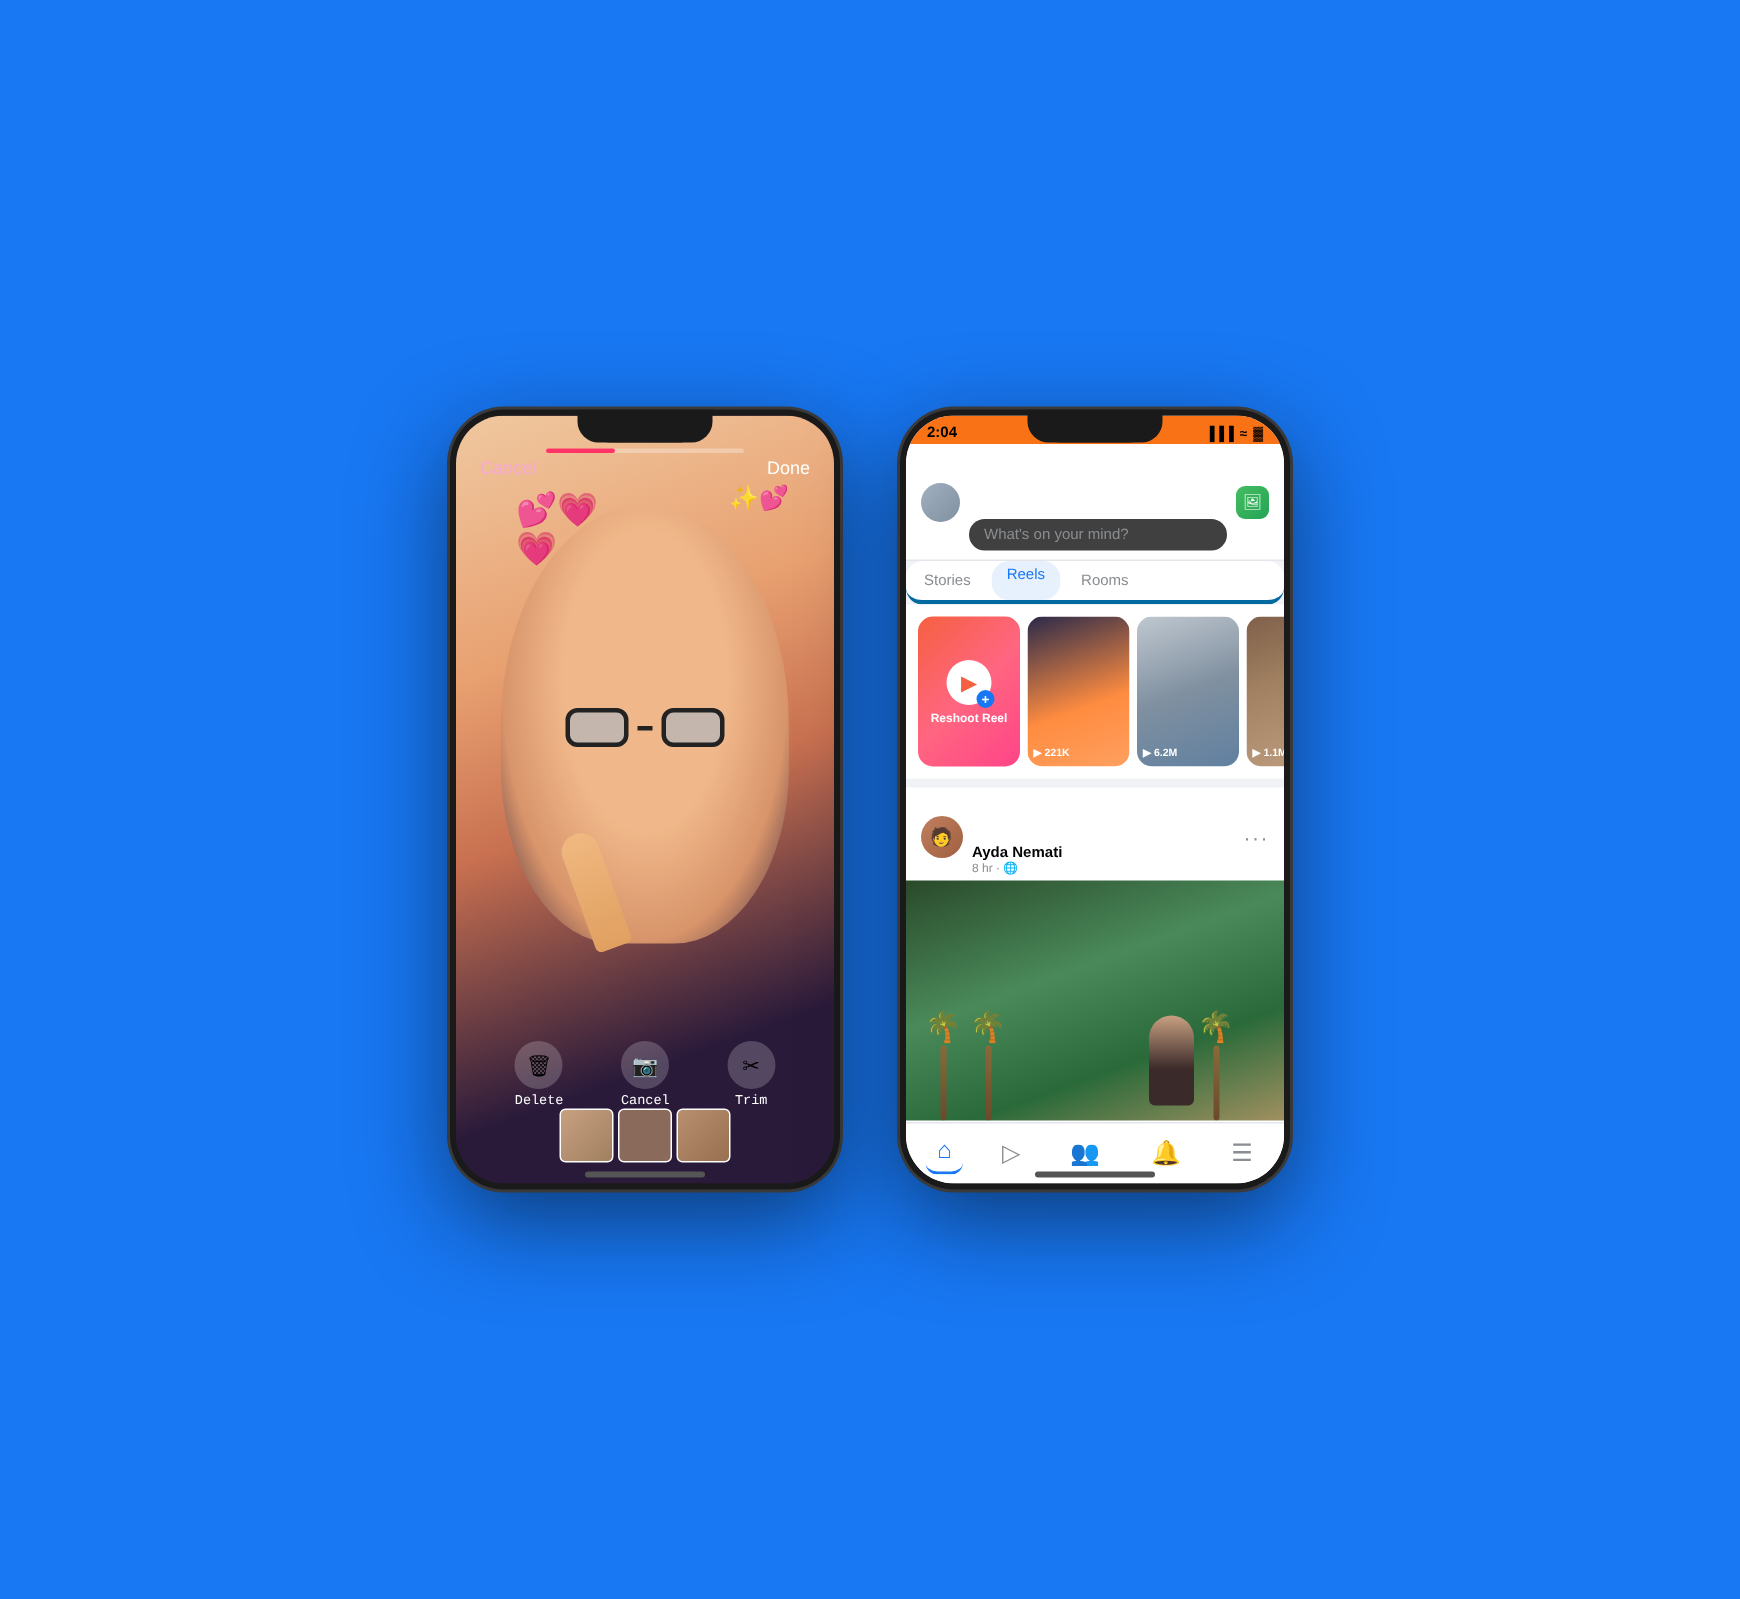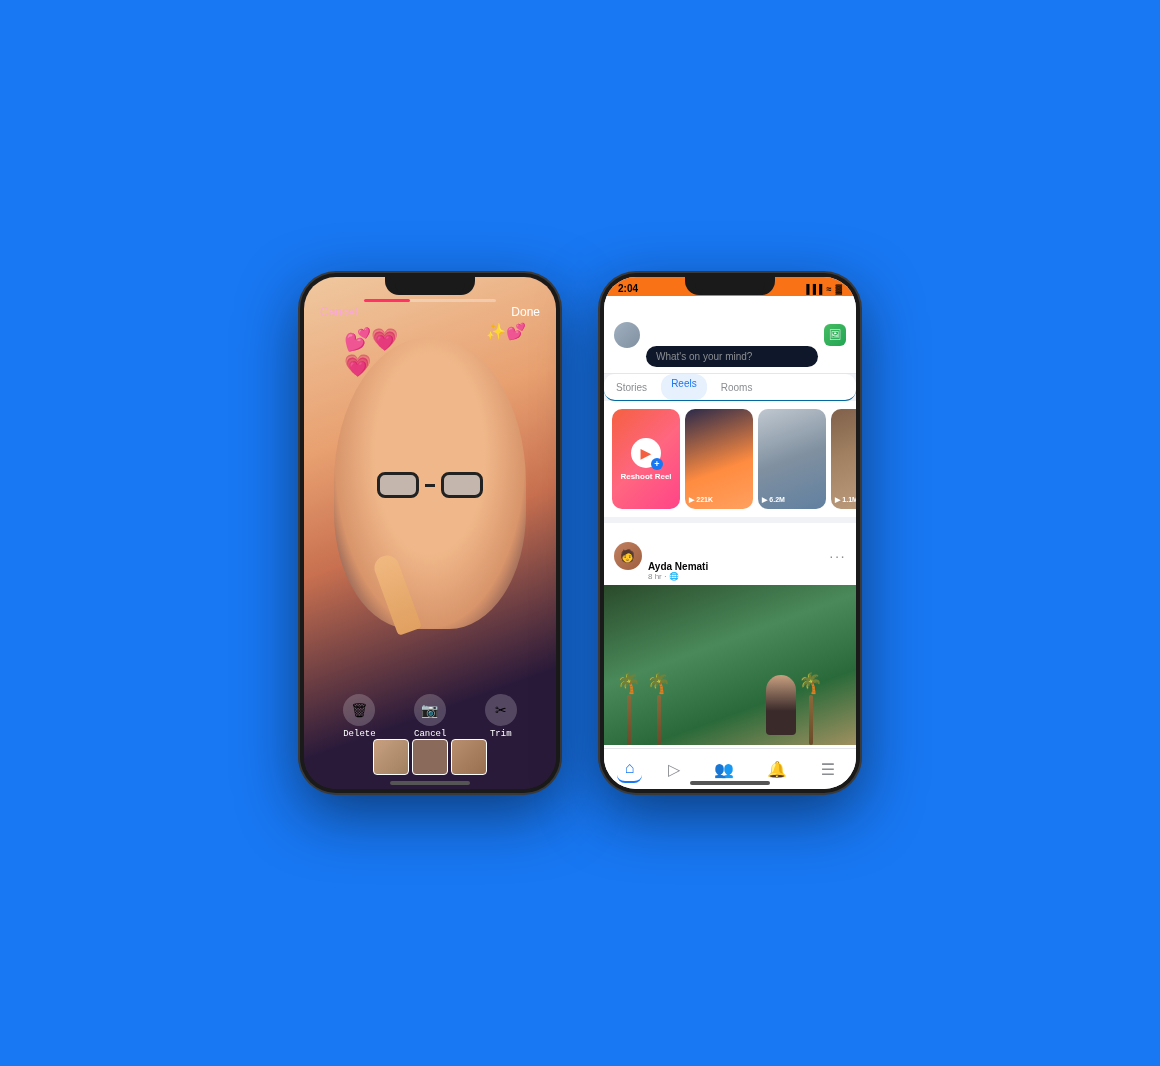--- a/index.html
+++ b/index.html
@@ -265,21 +265,21 @@
     }
     .fb-avatar-sm {
       width: 26px; height: 26px;
       border-radius: 50%;
       background: linear-gradient(135deg, #a0b0c0, #8090a0);
     }
     .fb-post-input {
       flex: 1;
       font-size: 10px;
       color: #8a8d91;
-      background: #0f172a;
+      background: #404040;
       border-radius: 16px;
       padding: 5px 10px;
       margin-top: 44px;
     }
     .fb-post-icon {
       width: 22px; height: 22px;
       background: linear-gradient(135deg, #45bd62, #23a455);
       border-radius: 6px;
       display: flex;
       align-items: center;
@@ -317,21 +317,21 @@
     .dot-reel { background: linear-gradient(135deg, #f56040, #ff4488); }
     .dot-room { background: linear-gradient(135deg, #8b5cf6, #7c3aed); }
     .dot-group { background: #1877F2; }
     .dot-live { background: #e02020; }
 
     .fb-tabs {
       background: white;
       display: flex;
       padding: 0 10px;
       gap: 12px;
-      border-bottom: 1px solid #0369a1;
+      border-bottom: 3px solid #0369a1;
       border-radius: 11px;
     }
     .fb-tab {
       padding: 8px 2px 5px;
       font-size: 10px;
       color: #8a8d91;
       border-bottom: 2px solid transparent;
     }
     .fb-tab.active {
       color: #1877F2;

